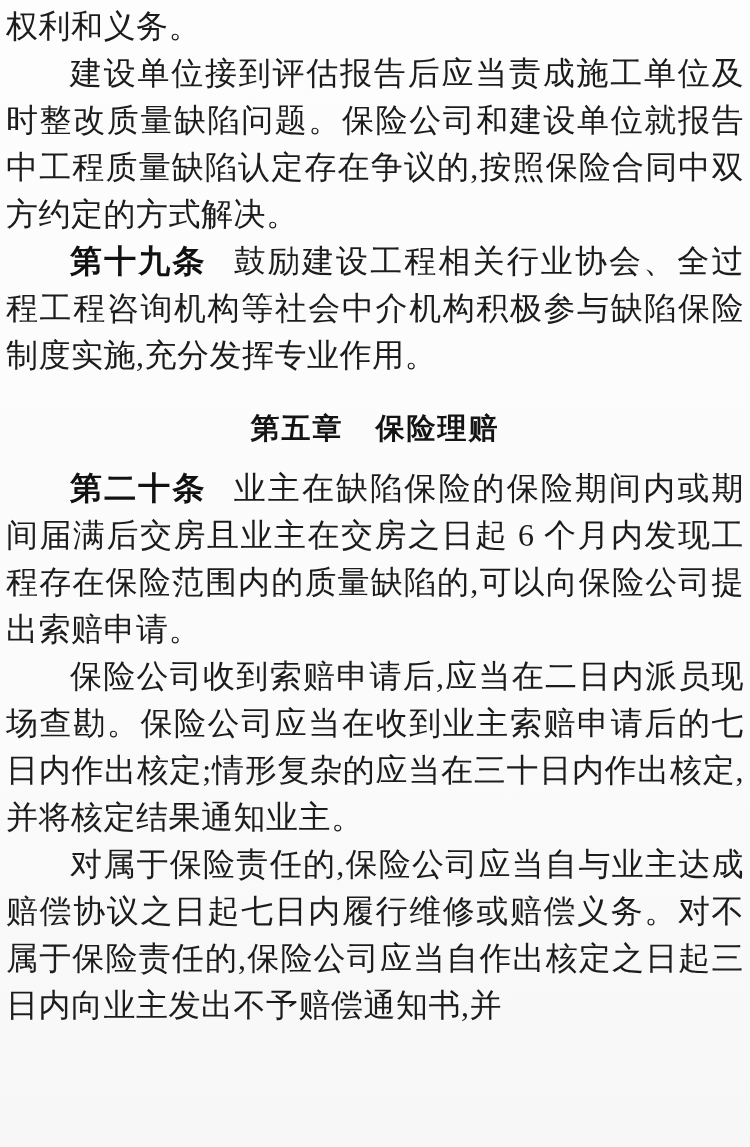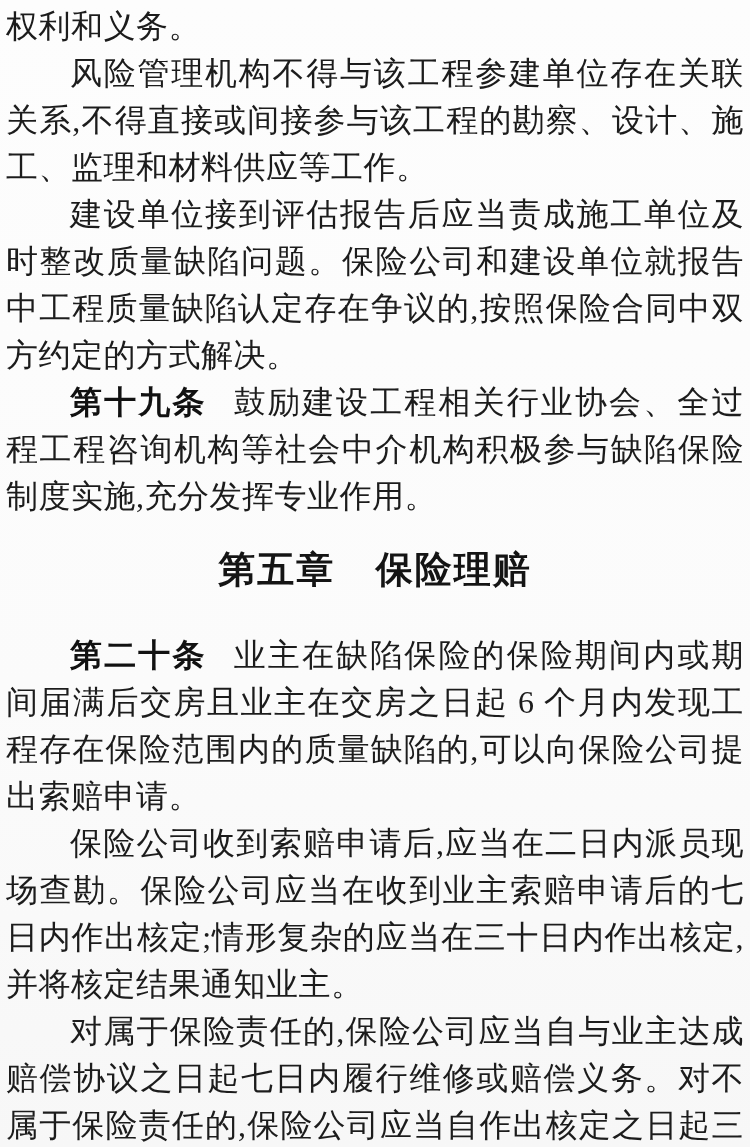--- a/index.html
+++ b/index.html
@@ -28,40 +28,39 @@
     word-break: break-all;
   }
   .para.no-indent { text-indent: 0; }
   .lead {
     font-family: Liberation Serif, serif;
     font-weight: 700;
     color: #111;
     margin-right: 0.85em;
   }
   .chapter {
-    margin: 26px 0 39px 0;
-    font-size: 37px;
+    margin: 26px 0 13px 0;
+    font-size: 29px;
     line-height: 47px;
     text-align: center;
     font-family: "Liberation Sans", "DejaVu Sans", sans-serif;
     font-weight: 700;
     color: #141414;
     letter-spacing: 2px;
   }
   .chapter-num { margin-right: 1.1em; }
 </style>
 </head>
 <body>
 
 <div class="page">
   <main>
 
     <p class="para no-indent">权利和义务。</p>
 
-    <p class="para">风险管理机构不得与该工程参建单位存在关联关系,不得直接或间接参与该工程的勘察、设计、施工、监理和材料供应等工作。</p>
 
 
     <p class="para">建设单位接到评估报告后应当责成施工单位及时整改质量缺陷问题。保险公司和建设单位就报告中工程质量缺陷认定存在争议的,按照保险合同中双方约定的方式解决。</p>
 
     <p class="para">
       <span class="lead">第十九条</span><span>鼓励建设工程相关行业协会、全过程工程咨询机构等社会中介机构积极参与缺陷保险制度实施,充分发挥专业作用。</span>
     </p>
 
     <h2 class="chapter">
       <span class="chapter-num">第五章</span><span>保险理赔</span>

